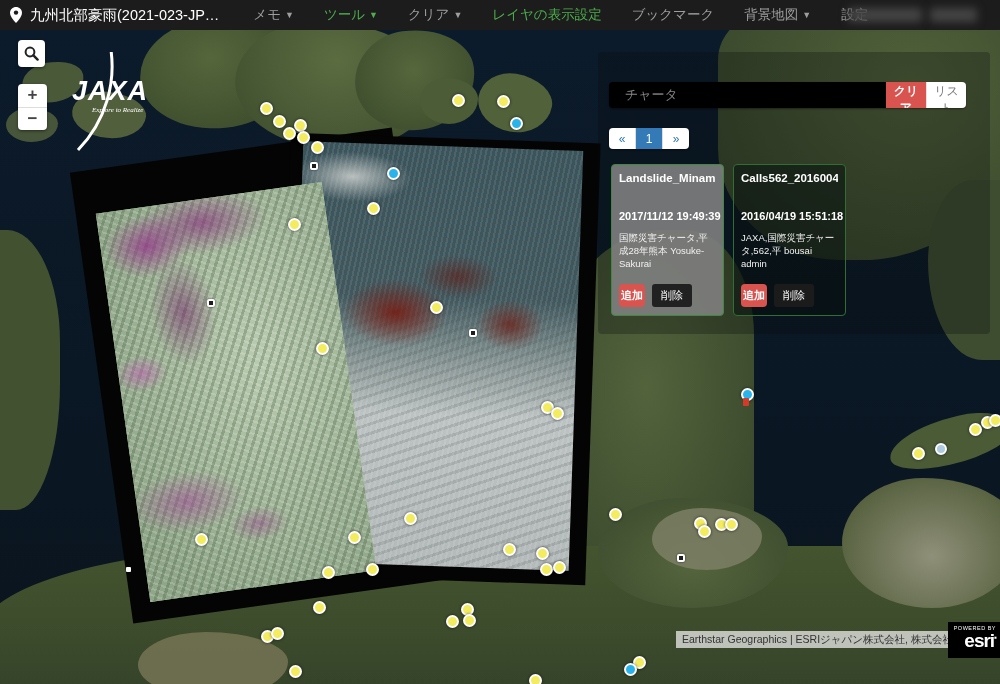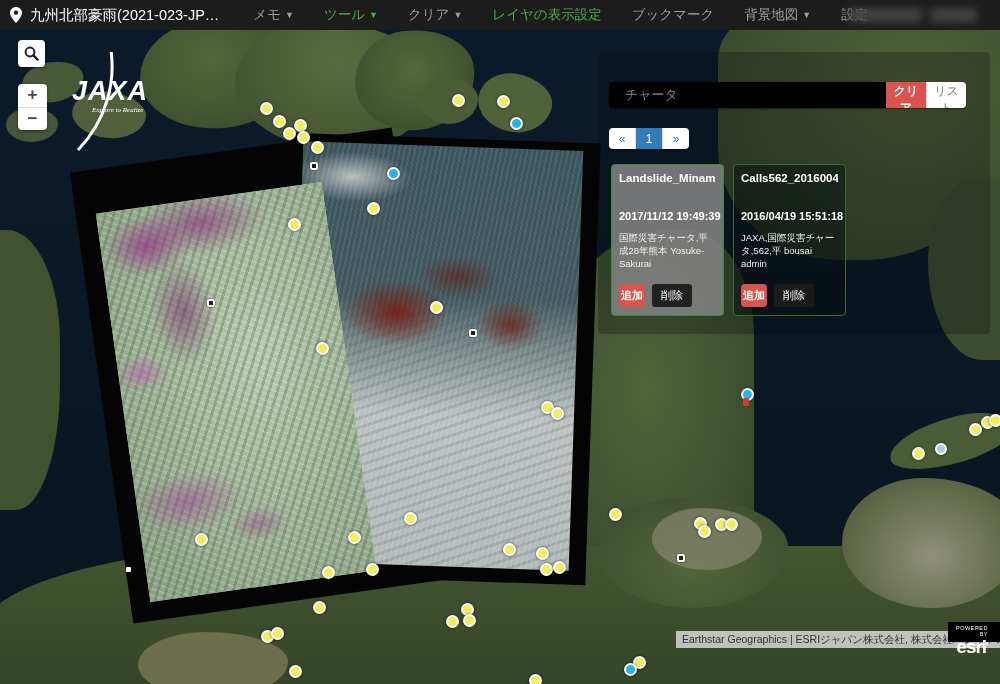--- a/index.html
+++ b/index.html
@@ -113,22 +113,22 @@
   #scalebar .line{position:relative;height:8px;margin-top:3px;}
   #scalebar .h{position:absolute;left:0;top:6px;width:158px;height:2px;background:#fff;box-shadow:0 0 2px #000;}
   #scalebar .t{position:absolute;top:0;width:2px;height:8px;background:#fff;box-shadow:0 0 2px #000;}
   #km-label{margin-left:58px;}
   #mi-label{margin-left:98px;margin-top:2px;}
 
   
   #attrib{position:absolute;left:676px;top:631px;height:17px;background:rgba(235,235,235,.75);
     display:flex;align-items:center;padding:0 6px;z-index:30;}
   #attrib span{font-size:10.5px;color:#333;white-space:nowrap;}
-  #esri-box{position:absolute;left:948px;top:622px;width:52px;height:20px;background:#000;z-index:31;
-    color:#fff;text-align:right;padding-right:12px;box-sizing:border-box;}
+  #esri-box{position:absolute;left:948px;top:622px;width:52px;height:36px;background:#000;z-index:31;
+    color:#fff;text-align:right;padding-right:4px;box-sizing:border-box;}
   #powered{font-size:5.5px;letter-spacing:.5px;margin-top:3px;}
   #esri-word{font-size:19px;font-weight:bold;line-height:1;letter-spacing:-1px;}
   #esri-word sup{font-size:8px;}
 </style>
 </head>
 <body>
 
 <div id="screen">
 
   <div id="topbar">

